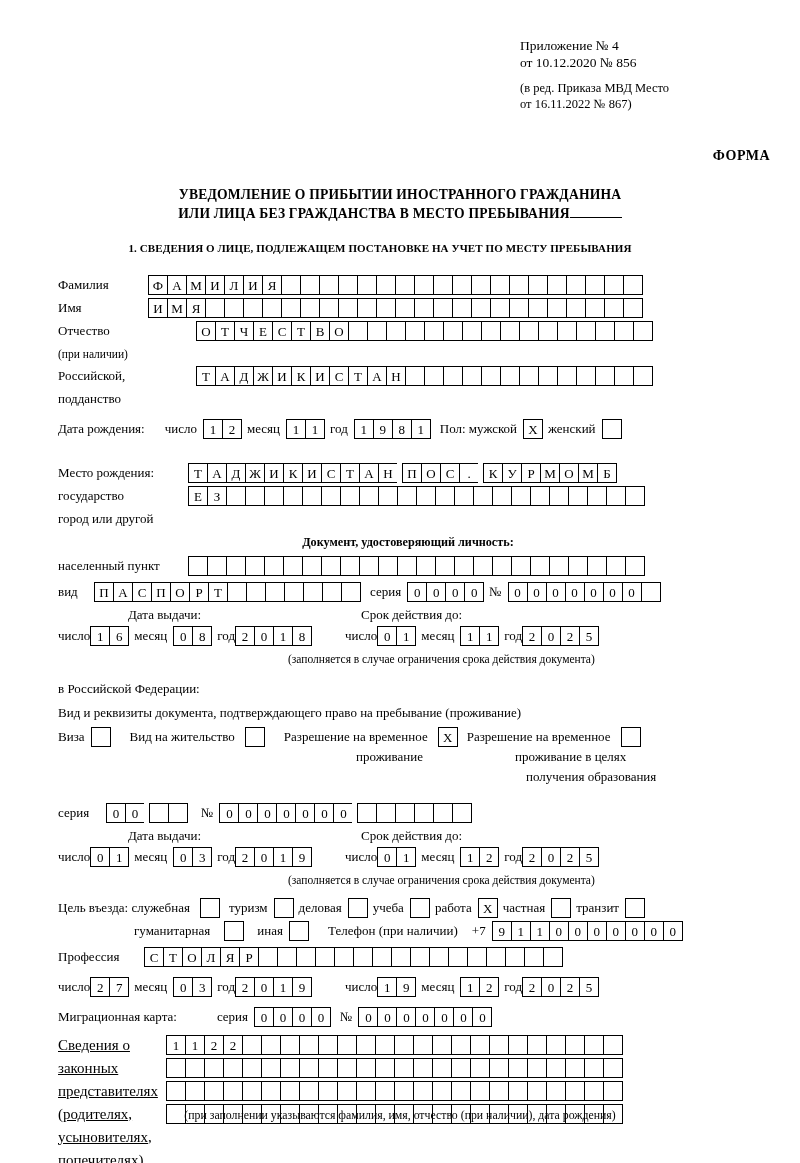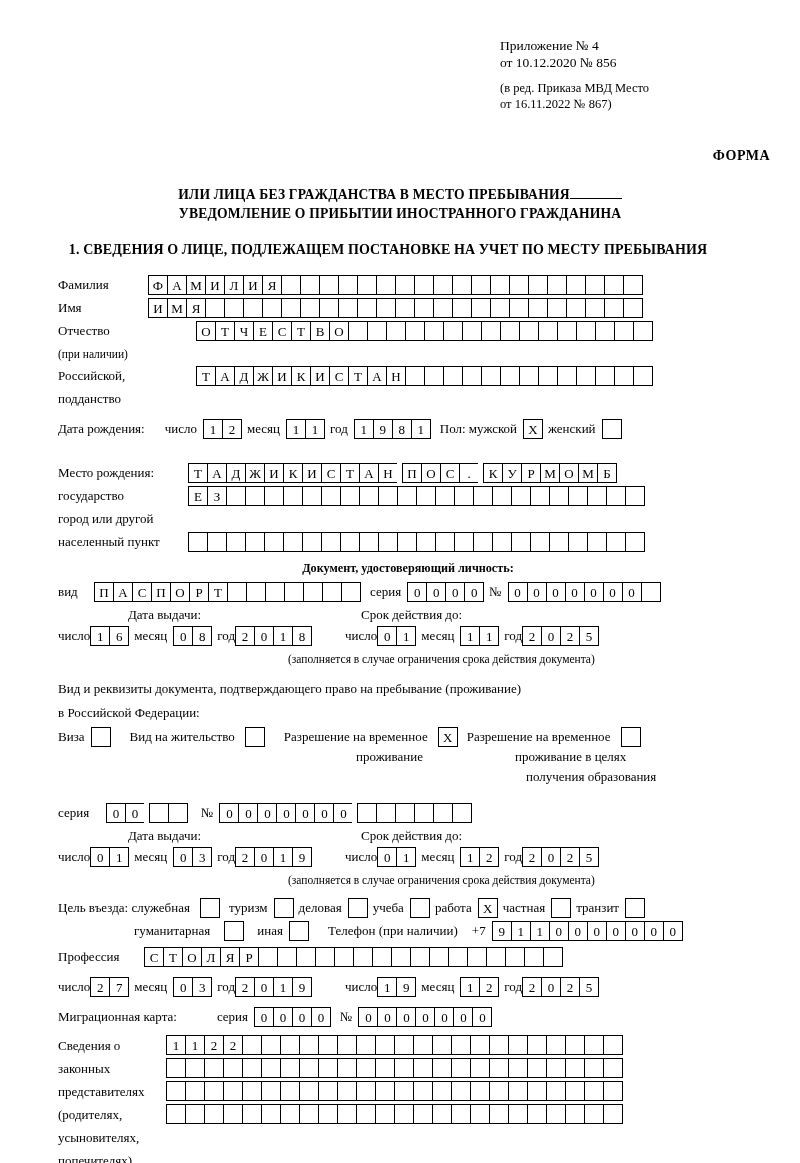--- a/index.html
+++ b/index.html
@@ -18,21 +18,21 @@
   .page {
     position: relative;
     width: 800px;
     height: 1163px;
     padding: 0;
     box-sizing: border-box;
   }
   .hdr {
     position: absolute;
     top: 38px;
-    right: 40px;
+    right: 20px;
     width: 260px;
     font-size: 13.5px;
     line-height: 16.5px;
     text-align: left;
   }
   .hdr .blk2 { margin-top: 10px; font-size: 12.5px; line-height: 15.5px;}
   .forma {
     position: absolute;
     top: 148px;
     right: 30px;
@@ -48,25 +48,25 @@
     text-align: center;
     font-weight: bold;
     font-size: 13.6px;
     line-height: 19px;
     letter-spacing: 0.2px;
   }
   .title .ul { display: inline-block; width: 52px; border-bottom: 1px solid #000; }
   .section {
     position: absolute;
     top: 242px;
-    left: 8px;
+    left: 0;
     width: 760px;
     text-align: center;
     font-weight: bold;
-    font-size: 14px;
+    font-size: 11px;
     letter-spacing: 0.1px;
   }
   .body {
     position: absolute;
     top: 275px;
     left: 58px;
     width: 700px;
   }
   .row {
     display: flex;
@@ -94,21 +94,21 @@
     box-sizing: border-box;
     background: #fff;
   }
   .bx.sep { border: none; width: 6px; }
   .gap6 { width: 6px; }
   .gap10 { width: 10px; }
   .gap14 { width: 14px; }
   .gap20 { width: 20px; }
   .small { font-size: 11.5px; }
   .docline { font-weight: bold; font-size: 12.2px; }
-  .block-left { width: 108px; font-size: 13px; line-height: 17px; }
+  .block-left { width: 108px; font-size: 15px; line-height: 17px; text-decoration: underline; }
   .footer-note {
     position: absolute;
     top: 1108px;
     left: 0;
     width: 800px;
     text-align: center;
     font-size: 11.8px;
   }
 </style>
 </head>
@@ -121,22 +121,22 @@
     <div>от 10.12.2020 № 856</div>
     <div class="blk2">
       <div>(в ред. Приказа МВД Место</div>
       <div>от 16.11.2022 № 867)</div>
     </div>
   </div>
 
   <div class="forma">ФОРМА</div>
 
   <div class="title">
+    <div>УВЕДОМЛЕНИЕ О ПРИБЫТИИ ИНОСТРАННОГО ГРАЖДАНИНА</div>
     <div><span>ИЛИ ЛИЦА БЕЗ ГРАЖДАНСТВА В МЕСТО ПРЕБЫВАНИЯ</span><span class="ul"></span></div>
-    <div>УВЕДОМЛЕНИЕ О ПРИБЫТИИ ИНОСТРАННОГО ГРАЖДАНИНА</div>
   </div>
 
   <div class="section">1. СВЕДЕНИЯ О ЛИЦЕ, ПОДЛЕЖАЩЕМ ПОСТАНОВКЕ НА УЧЕТ ПО МЕСТУ ПРЕБЫВАНИЯ</div>
 
   <div class="body">
 
     <div class="row">
       <div class="lbl w90">Фамилия</div>
       <div class="boxes">
           <div class="bx">Ф</div>
@@ -367,20 +367,24 @@
           <div class="bx"></div>
           <div class="bx"></div>
           <div class="bx"></div>
           <div class="bx"></div>
           <div class="bx"></div>
         </div>
     </div>
     <div class="row">
       <div class="lbl" style="width:130px">город или другой</div>
     </div>
+    <div class="row" style="margin-bottom:4px; justify-content:center">
+      <div class="docline">Документ, удостоверяющий личность:</div>
+    </div>
+
     <div class="row" style="margin-bottom:6px">
       <div class="lbl" style="width:130px">населенный пункт</div>
       <div class="boxes">
           <div class="bx"></div>
           <div class="bx"></div>
           <div class="bx"></div>
           <div class="bx"></div>
           <div class="bx"></div>
           <div class="bx"></div>
           <div class="bx"></div>
@@ -395,24 +399,20 @@
           <div class="bx"></div>
           <div class="bx"></div>
           <div class="bx"></div>
           <div class="bx"></div>
           <div class="bx"></div>
           <div class="bx"></div>
           <div class="bx"></div>
           <div class="bx"></div>
           <div class="bx"></div>
         </div>
-    </div>
-
-    <div class="row" style="margin-bottom:4px; justify-content:center">
-      <div class="docline">Документ, удостоверяющий личность:</div>
     </div>
 
     <div class="row">
       <div class="lbl" style="width:36px">вид</div>
       <div class="boxes">
           <div class="bx">П</div>
           <div class="bx">А</div>
           <div class="bx">С</div>
           <div class="bx">П</div>
           <div class="bx">О</div>
@@ -500,24 +500,24 @@
           <div class="bx">5</div>
         </div>
     </div>
 
     <div class="row" style="margin-bottom:10px">
       <div style="width:230px"></div>
       <div class="small">(заполняется в случае ограничения срока действия документа)</div>
     </div>
 
     <div class="row" style="margin-bottom:4px">
+      <div class="lbl">в Российской Федерации:</div>
+    </div>
+    <div class="row" style="margin-bottom:4px">
       <div class="lbl">Вид и реквизиты документа, подтверждающего право на пребывание (проживание)</div>
-    </div>
-    <div class="row" style="margin-bottom:4px">
-      <div class="lbl">в Российской Федерации:</div>
     </div>
 
     <div class="row" style="margin-bottom:0px">
       <div class="lbl">Виза</div>
       <div class="gap6"></div>
       <div class="boxes">
           <div class="bx"></div>
         </div>
       <div class="gap20"></div>
       <div class="lbl">Вид на жительство</div>
@@ -932,13 +932,14 @@
     </div>
     <div class="row">
       <div class="lbl block-left">усыновителях,</div>
     </div>
     <div class="row">
       <div class="lbl block-left">попечителях)</div>
     </div>
 
   </div>
 
+  <div class="footer-note">(при заполнении указываются фамилия, имя, отчество (при наличии), дата рождения)</div>
 </div>
 
 </body></html>

